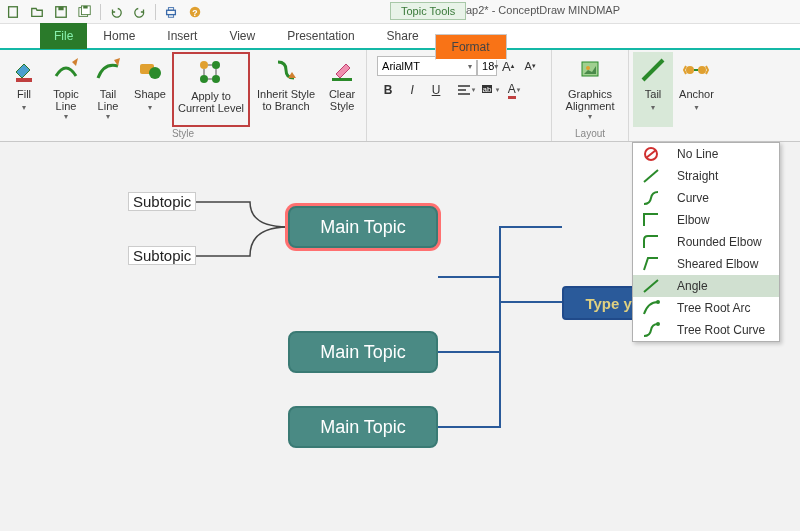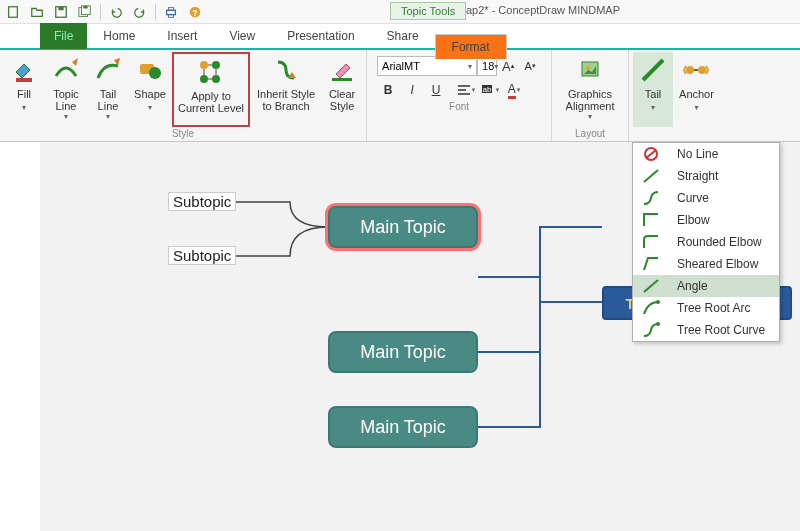--- a/index.html
+++ b/index.html
@@ -32,21 +32,21 @@
   
   .font-group-inner { display:flex; flex-direction:column; gap:4px; padding:4px 6px 0 6px; }
   .font-row1 { display:flex; align-items:center; }
   .font-combo { border:1px solid #bbb; background:#fff; height:20px; font-size:11px; padding:0 4px; display:flex; align-items:center; justify-content:space-between; }
   .font-name { width:100px; } .font-size { width:20px; } .font-combo .arr { font-size:8px; color:#666; }
   .font-row2 { display:flex; gap:2px; }
   .fbtn { width:22px; height:20px; border:1px solid transparent; display:flex; align-items:center; justify-content:center; font-size:12px; color:#333; }
   .fbtn .arr { font-size:7px; margin-left:1px; color:#666; }
   
   
-  .canvas { position: relative; height: calc(531px - 142px); background: #f2f2f2; margin-left: 40px; }
+  .canvas { position: relative; height: calc(531px - 142px); background: #f2f2f2; }
   .topic { position:absolute; border-radius:8px; display:flex; align-items:center; justify-content:center; font-size:18px; }
   .main-topic { background:#4a8a84; color:#fff; width:150px; height:42px; border:2px solid #3a7a74; }
   .main-topic.selected { box-shadow: 0 0 0 3px #ff7070; }
   .idea { background:#2a5a9a; color:#e0d080; width:190px; height:34px; font-size:15px; font-weight:bold; border:2px solid #204a8a; border-radius:4px; }
   .subtopic-lbl { position:absolute; font-size:15px; color:#222; border:1px solid #ccc; background:#fff; padding:0 4px; }
   .sub-line { stroke:#444; stroke-width:1.5; fill:none; }
   
   
   .dropdown { position:absolute; right:20px; top:142px; width:148px; background:#fff; border:1px solid #b0b0b0; box-shadow:2px 2px 4px rgba(0,0,0,0.2); z-index:10; }
   .dd-item { display:flex; align-items:center; gap:16px; padding:3px 8px; font-size:12px; color:#333; }
@@ -238,21 +238,20 @@
               <text x="6" y="8" fill="#fff" font-size="8" text-anchor="middle">ab</text>
             </svg>
             <span class="arr">▾</span>
           </div>
         <div class="fbtn">
             <span style="border-bottom:3px solid #c04040">A</span>
             <span class="arr">▾</span>
           </div>
       </div>
     </div>
-    <div class="group-label">Font</div>
   </div>
 
   <div class="group">
     <div class="group-body">
       <div class="rbtn" style="min-width:68px">
         <div class="rbtn-icon">
             <svg width="28" height="28">
               <rect x="6" y="6" width="16" height="14" fill="#a0d090" stroke="#2a8a2a"></rect>
               <circle cx="12" cy="12" r="2" fill="#e0a030"></circle>
               <path d="M8 18l4-4 4 2 4-6v8H8" fill="#4a8a4a"></path>

